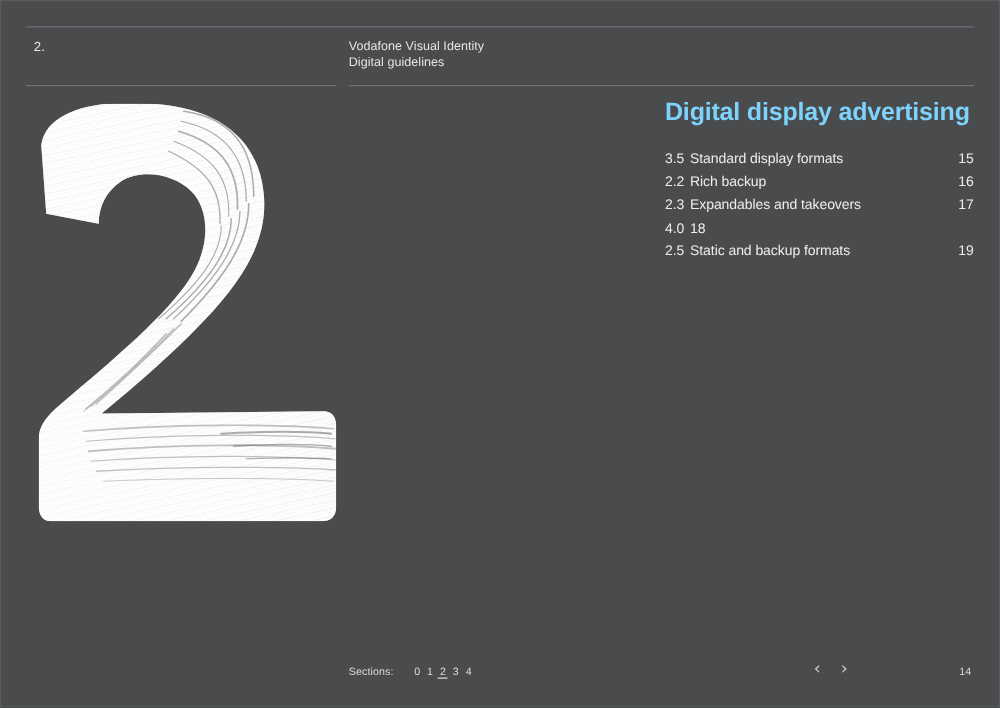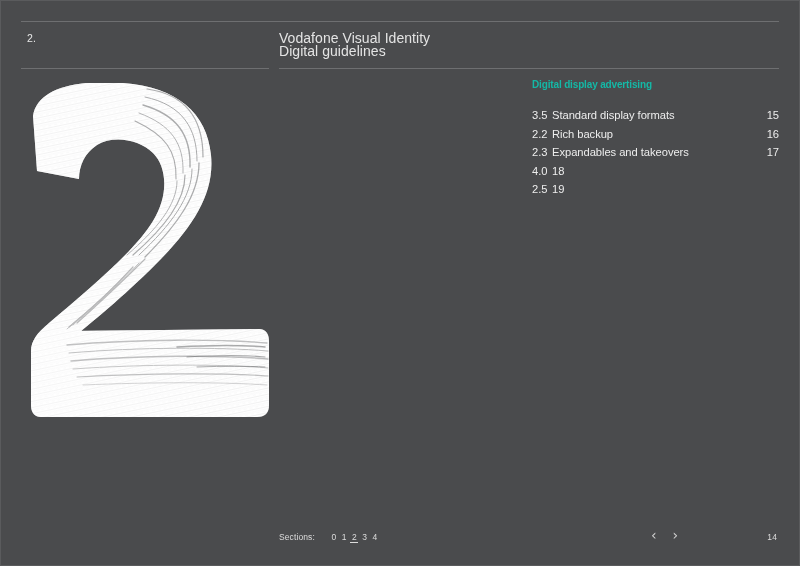--- a/index.html
+++ b/index.html
@@ -42,38 +42,38 @@
     left: 26px;
     top: 31px;
     font-size: 10.5px;
     color: #e8e8e8;
     letter-spacing: 0.1px;
   }
   .doc-meta {
     position: absolute;
     left: 278px;
     top: 31px;
-    font-size: 14px;
+    font-size: 10px;
     line-height: 12.5px;
     color: #e4e4e4;
     letter-spacing: 0.05px;
   }
   .doc-meta div { white-space: nowrap; }
 
   
   .content {
     position: absolute;
     left: 531px;
     top: 78px;
     width: 247px;
   }
   .content-title {
-    font-size: 10px;
+    font-size: 20px;
     font-weight: bold;
-    color: #14b8a6;
+    color: #7dd3fc;
     letter-spacing: -0.15px;
     margin: 0 0 16px 0;
     white-space: nowrap;
   }
 
   .toc { list-style: none; margin: 0; padding: 0; }
   .toc-row {
     display: flex;
     align-items: baseline;
     font-size: 11.2px;
@@ -255,20 +255,21 @@
         <span class="toc-num">2.3</span>
         <span class="toc-label">Expandables and takeovers</span>
         <span class="toc-page">17</span>
       </li>
       <li class="toc-row">
         <span class="toc-num">4.0</span>
         <span class="toc-page">18</span>
       </li>
       <li class="toc-row">
         <span class="toc-num">2.5</span>
+        <span class="toc-label">Static and backup formats</span>
         <span class="toc-page">19</span>
       </li>
     </ul>
   </div>
 
   <div class="footer-sections">
     <span class="label">Sections:</span><span class="sec-num">0</span> <span class="sec-num">1</span> <span class="sec-num active">2</span> <span class="sec-num">3</span> <span class="sec-num">4</span>
   </div>
 
   <div class="footer-nav">

